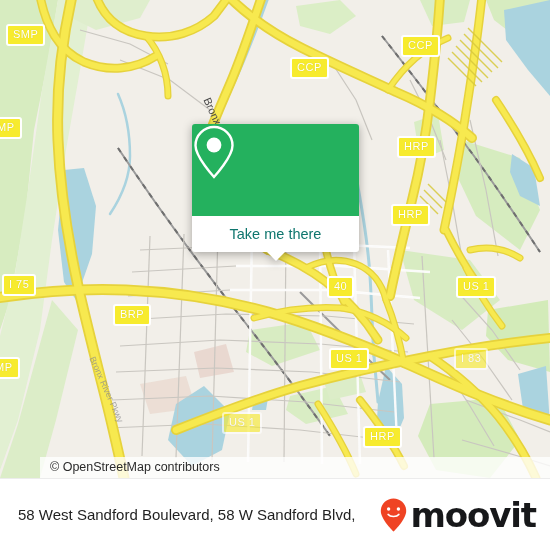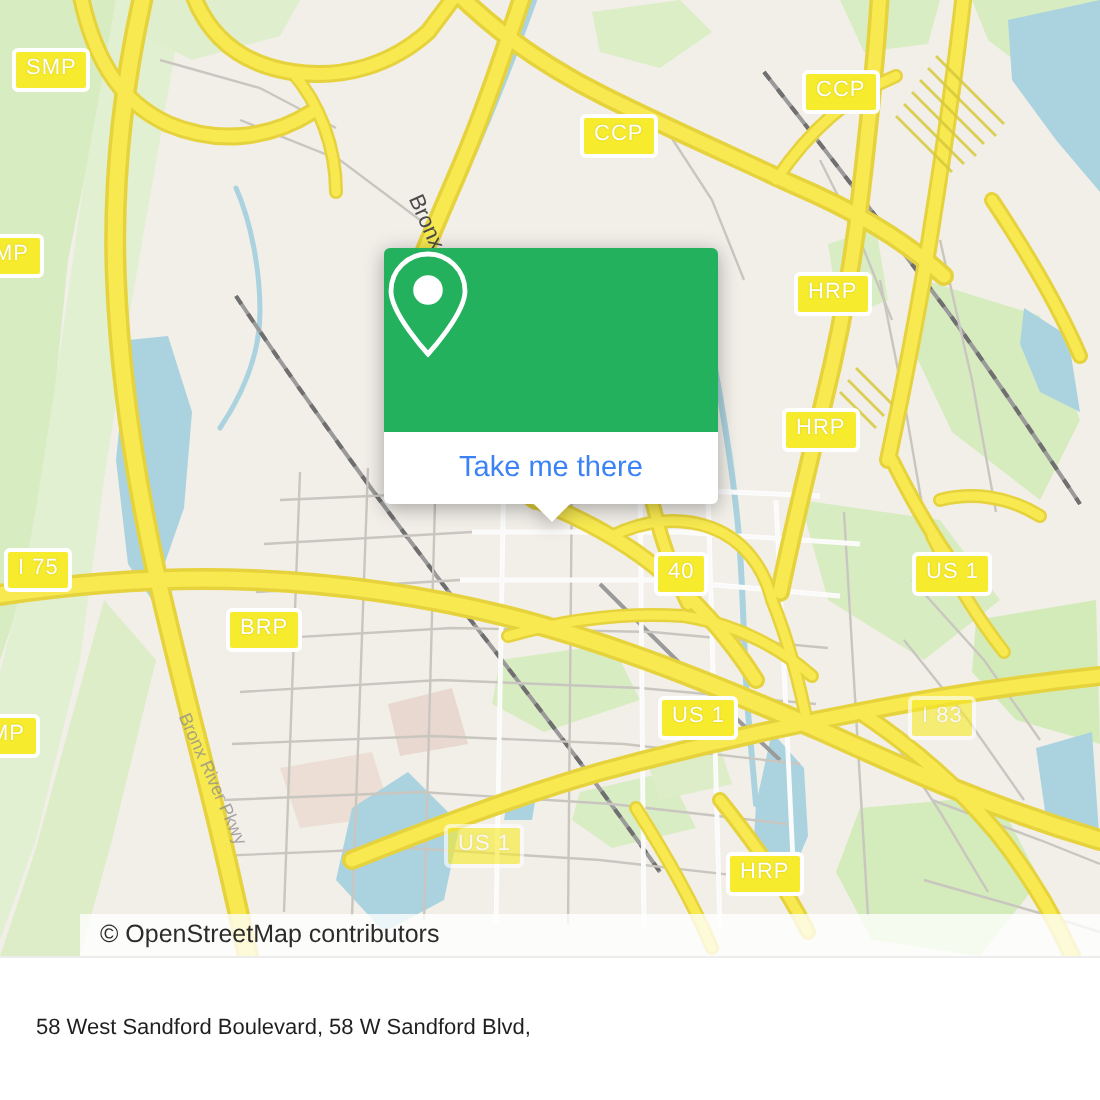--- a/index.html
+++ b/index.html
@@ -70,21 +70,21 @@
   }
   #popup-foot {
     height: 36px;
     background: #ffffff;
     border-radius: 0 0 3px 3px;
     display: flex; align-items: center; justify-content: center;
     position: relative;
   }
   #popup-foot-label {
     font-size: 14.5px;
-    color: #3b82f6;
+    color: #0f766e;
   }
   #popup-tail {
     position: absolute;
     left: 50%; bottom: -9px; margin-left: -9px;
     width: 0; height: 0;
     border-left: 9px solid transparent;
     border-right: 9px solid transparent;
     border-top: 9px solid #ffffff;
   }
 
@@ -103,21 +103,21 @@
   #bottom-bar {
     position: absolute; left: 0; top: 478px;
     width: 550px; height: 72px;
     background: #ffffff;
     display: flex; align-items: center;
     padding: 0 14px 0 18px;
     border-top: 1px solid #ececec;
   }
   #address {
     flex: 1 1 auto;
-    font-size: 11px;
+    font-size: 15px;
     line-height: 1.42;
     color: #1f1f1f;
     padding-right: 6px;
   }
   #brand {
     flex: 0 0 auto;
     display: flex; align-items: center; gap: 3px;
   }
   #brand-mark { width: 27px; height: 34px; }
   #brand-word {
@@ -337,14 +337,23 @@
       </div>
     </div>
 
     <div id="attribution">© OpenStreetMap contributors</div>
   </div>
 
   <div id="bottom-bar">
     <div id="address">
       <div>58 West Sandford Boulevard, 58 W Sandford Blvd,</div>
     </div>
+    <div id="brand">
+      <svg id="brand-mark" viewBox="0 0 27 34">
+        <path d="M13.5 0.6 C6.4 0.6 0.8 6.1 0.8 13 C0.8 21.5 13.5 33.6 13.5 33.6 C13.5 33.6 26.2 21.5 26.2 13 C26.2 6.1 20.6 0.6 13.5 0.6 Z" fill="#ef4323"></path>
+        <circle cx="8.6" cy="11" r="1.7" fill="#ffffff"></circle>
+        <circle cx="18.4" cy="11" r="1.7" fill="#ffffff"></circle>
+        <path d="M8.2 16.4 C10.2 19.2 16.8 19.2 18.8 16.4" fill="none" stroke="#ffffff" stroke-width="1.7" stroke-linecap="round"></path>
+      </svg>
+      <span id="brand-word">moovit</span>
+    </div>
   </div>
 </div>
 
 </body></html>

